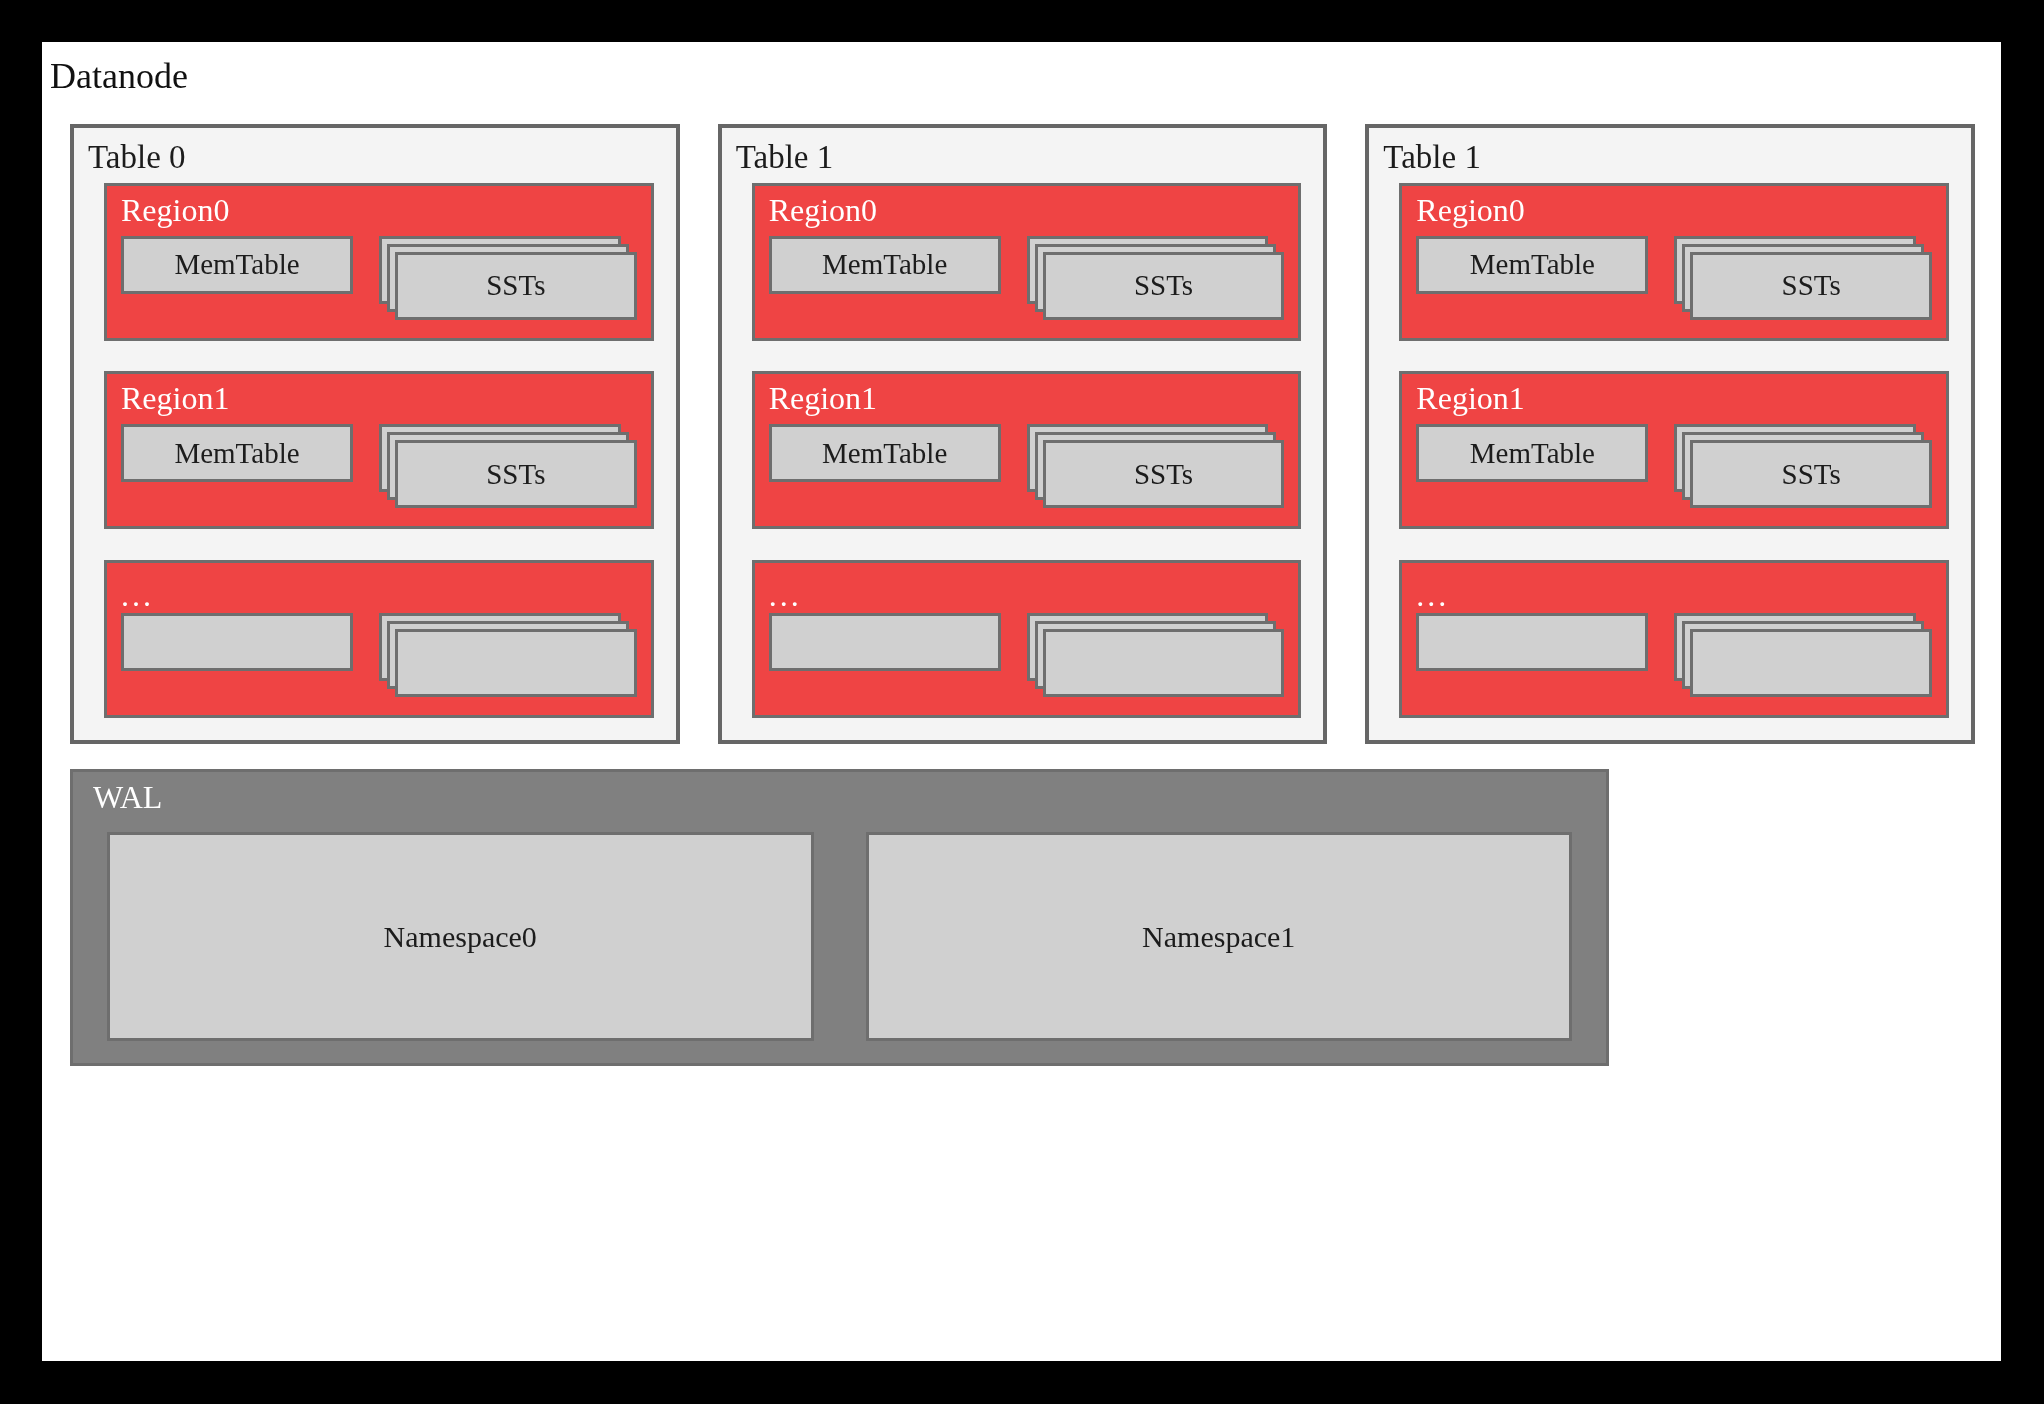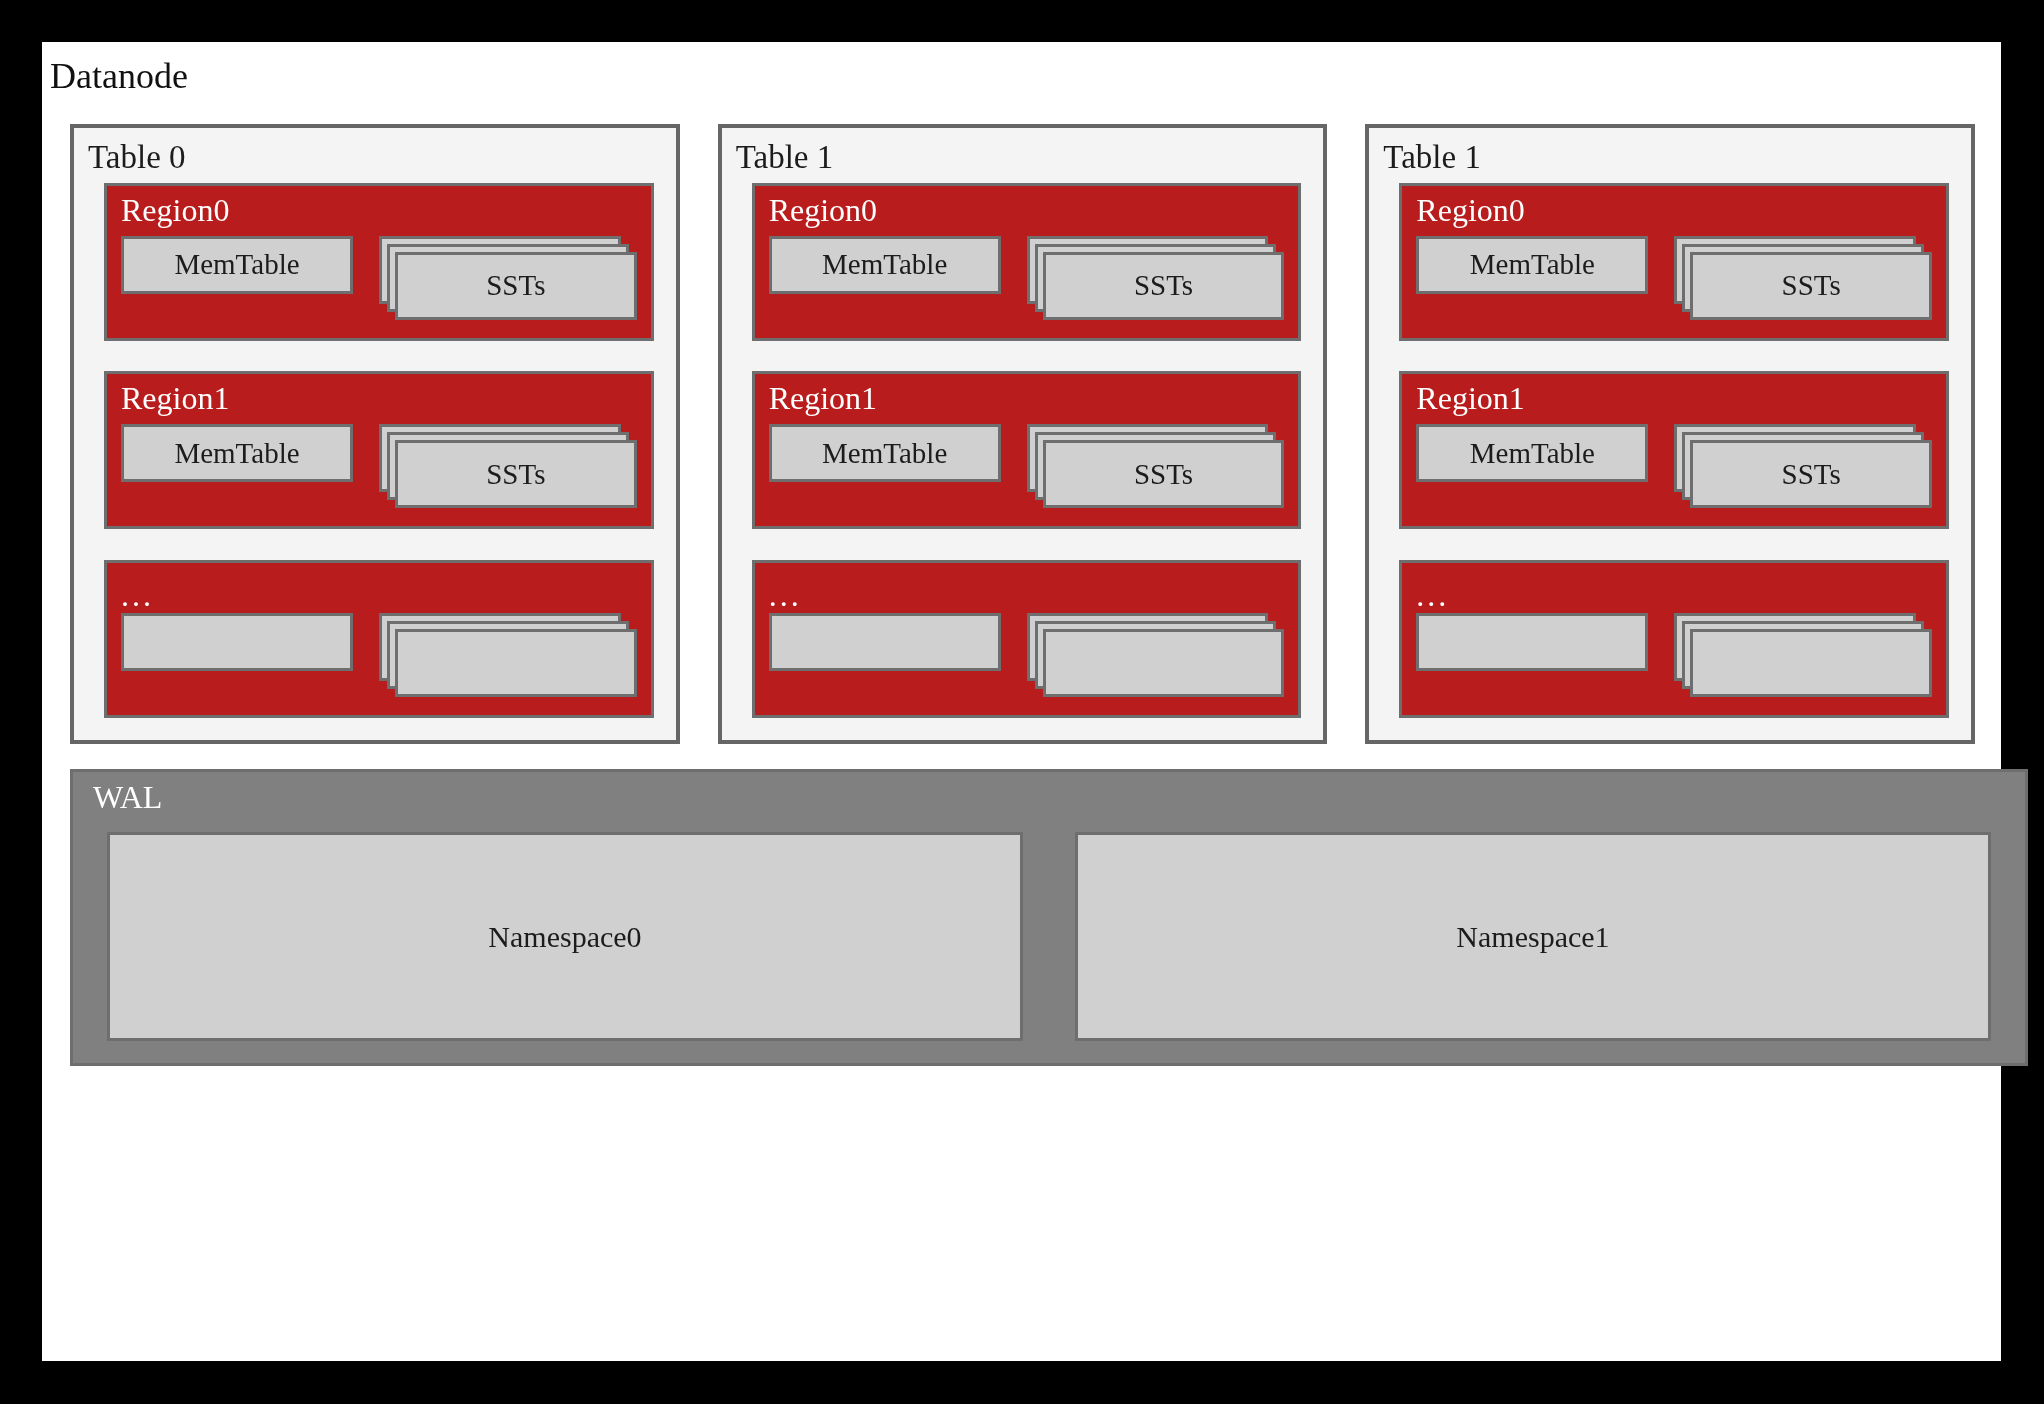--- a/index.html
+++ b/index.html
@@ -65,21 +65,21 @@
   .regions-stack {
     flex: 1 1 auto;
     display: flex;
     flex-direction: column;
     justify-content: space-between;
     padding: 0 8px 8px 16px;
   }
 
   
   .region {
-    background: #b91c1c;
+    background: #ef4444;
     border: 3px solid #6e6e6e;
     position: relative;
     height: 158px;
     padding: 6px 14px 0 14px;
   }
 
   .region-label {
     font-size: 32px;
     color: #ffffff;
     line-height: 1.15;
@@ -143,21 +143,21 @@
     font-size: 29px;
     color: #1c1c1c;
     white-space: nowrap;
   }
 
   
   .wal {
     position: absolute;
     left: 28px;
     top: 727px;
-    width: 1958px;
+    width: 1539px;
     height: 297px;
     background: #808080;
     border: 3px solid #6e6e6e;
     padding: 6px 16px 16px 16px;
   }
 
   .wal-label {
     font-size: 32px;
     color: #ffffff;
     line-height: 1.2;

